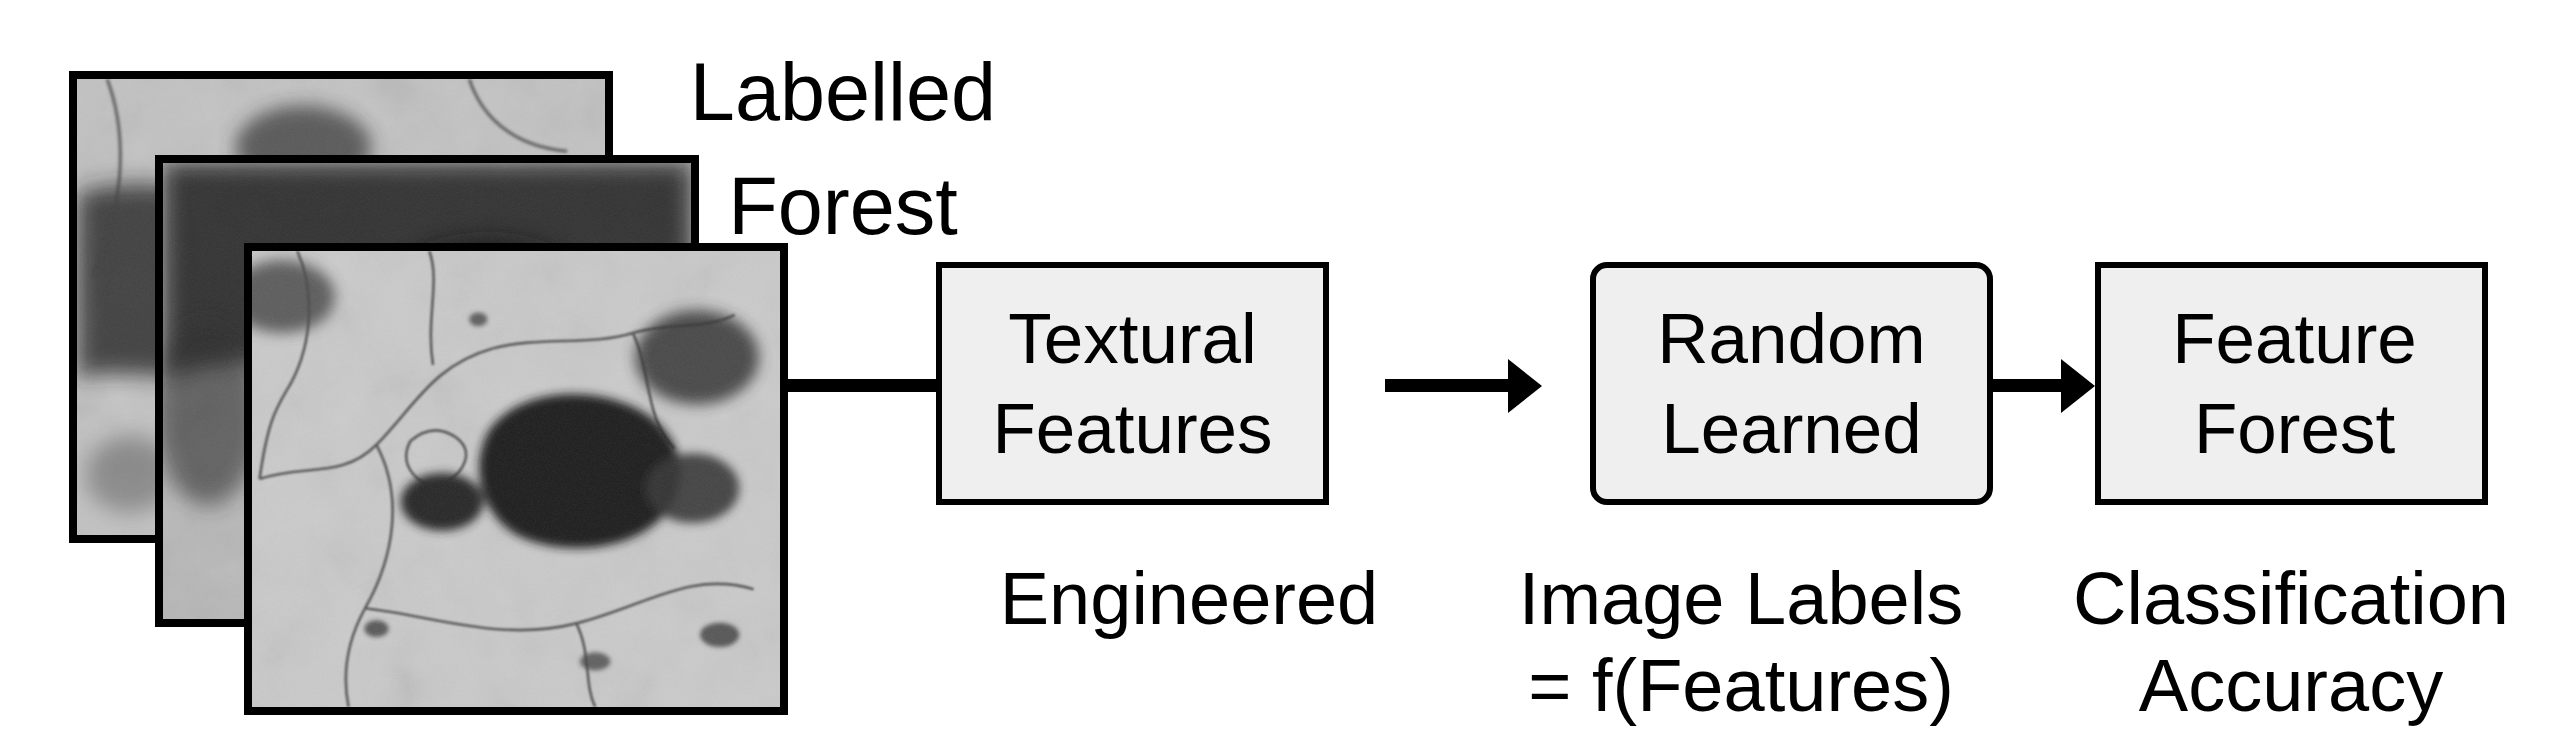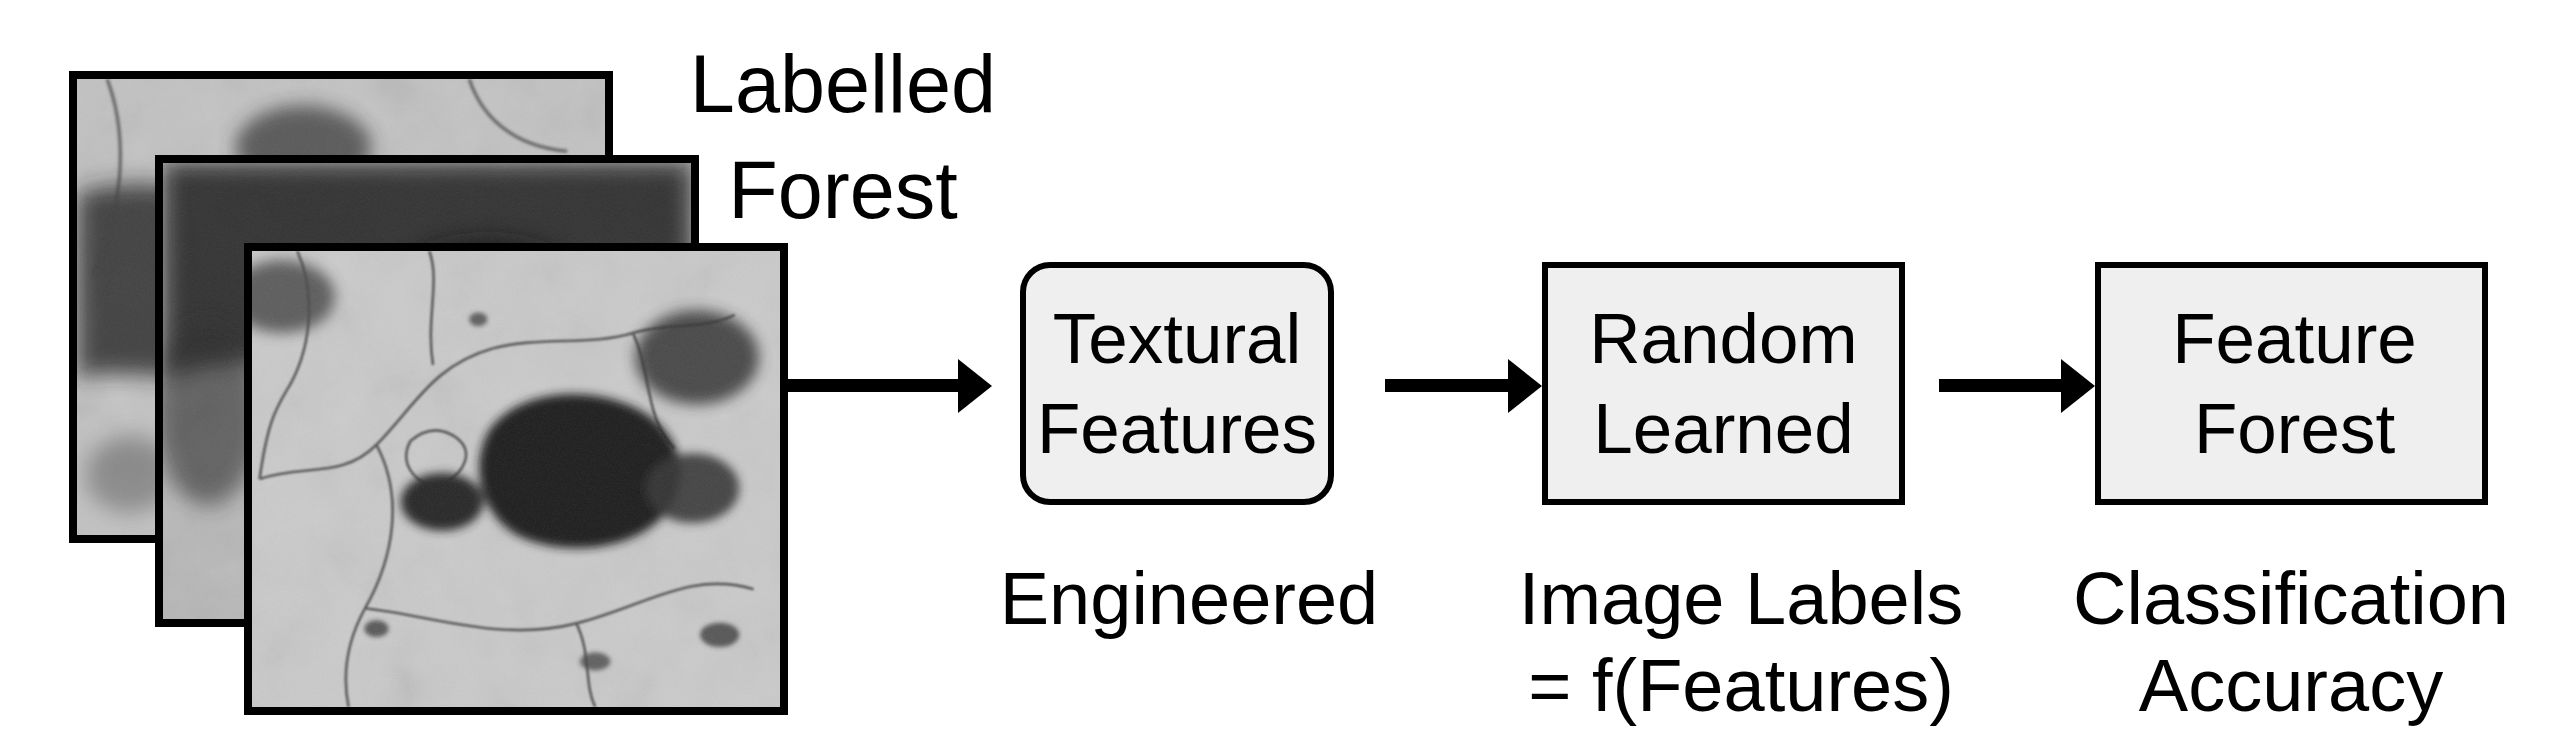--- a/index.html
+++ b/index.html
@@ -13,30 +13,30 @@
   }
   .micro svg{display:block;width:100%;height:100%;}
   #micro-back  {left:69px; top:71px; width:544px;height:472px;z-index:1;}
   #micro-mid   {left:155px;top:155px;width:544px;height:472px;z-index:2;}
   #micro-front {left:244px;top:243px;width:544px;height:472px;z-index:3;}
 
   .stack-label{
     position:absolute;left:633px;top:30.5px;width:420px;z-index:4;
     text-align:center;font-size:81px;line-height:1.32;font-weight:400;
   }
-  .stack-label span{display:block;}
+  .stack-label span{display:block;margin-top:8px;}
 
   .flowbox{
     position:absolute;top:262px;height:243px;box-sizing:border-box;
     background:#efefef;border:6.1px solid #000;
     display:flex;flex-direction:column;justify-content:center;align-items:center;
     font-size:71px;line-height:1.26;text-align:center;z-index:4;
   }
-  #box-textural{left:1020px;width:314px;border-radius:30px;}
-  #box-forest  {left:1542px;width:363px;}
+  #box-textural{left:936px;width:393px;}
+  #box-forest  {left:1590px;width:403px;border-radius:17px;}
   #box-scores  {left:2095px;width:393px;padding-left:6px;}
 
   .caption{
     position:absolute;top:555px;text-align:center;
     font-size:74px;line-height:1.18;z-index:4;
   }
   .caption span{display:block;}
   #cap-textural{left:922px;width:534px;}
   #cap-forest  {left:1474px;width:534px;}
   #cap-scores  {left:2024px;width:534px;}

